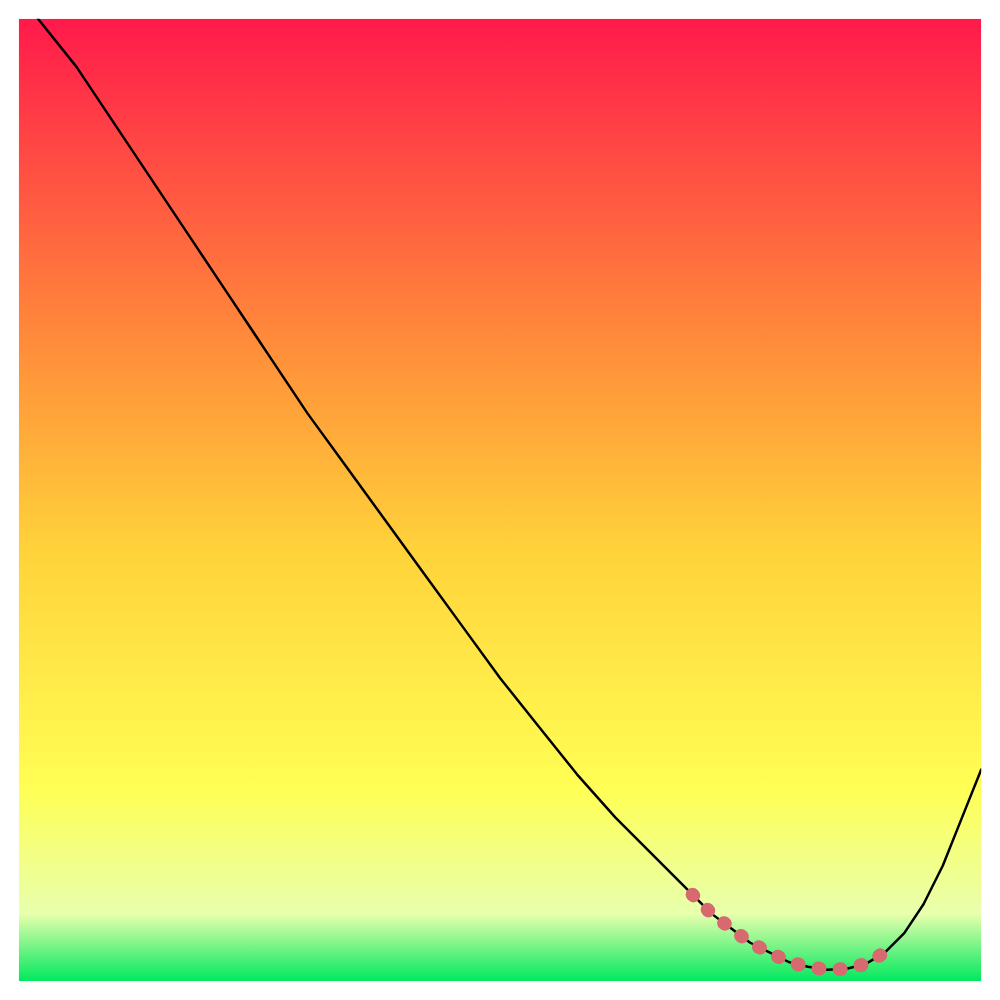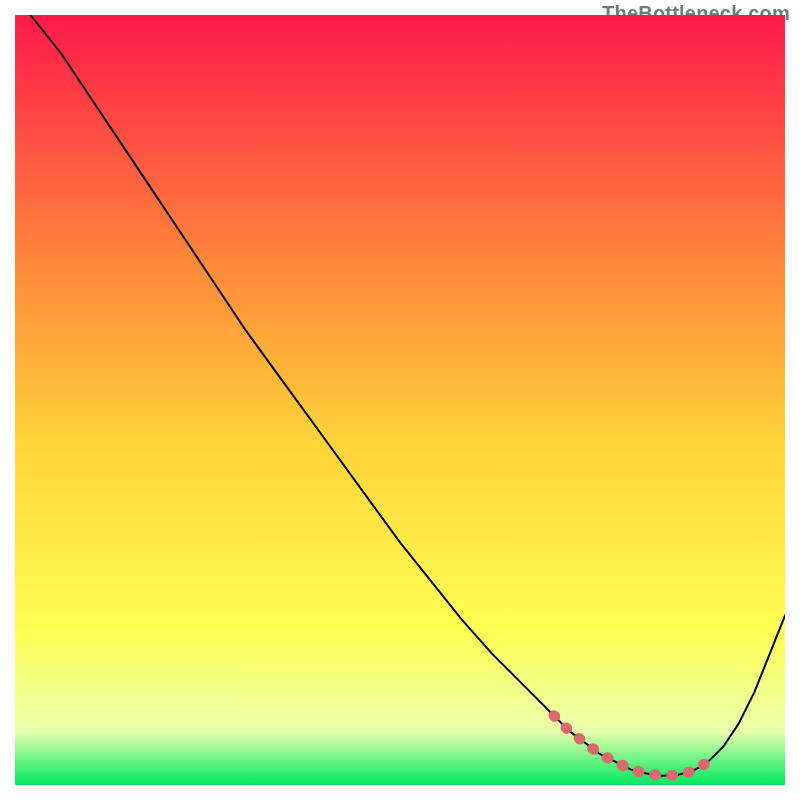--- a/index.html
+++ b/index.html
@@ -30,21 +30,20 @@
     left: 15px;
     top: 15px;
     width: 770px;
     height: 770px;
   }
 </style>
 </head>
 <body>
 
 <div class="wrap">
-  <div class="watermark">TheBottleneck.com</div>
 
   <svg class="plot" viewBox="0 0 770 770" preserveAspectRatio="none">
     <defs>
       <linearGradient id="bg" x1="0" y1="0" x2="0" y2="1">
         <stop offset="0%" stop-color="#ff1a4b"></stop>
         <stop offset="33%" stop-color="#ff8a3a"></stop>
         <stop offset="55%" stop-color="#ffd23a"></stop>
         <stop offset="80%" stop-color="#ffff55"></stop>
         <stop offset="93%" stop-color="#e8ffad"></stop>
         <stop offset="100%" stop-color="#00e85e"></stop>

